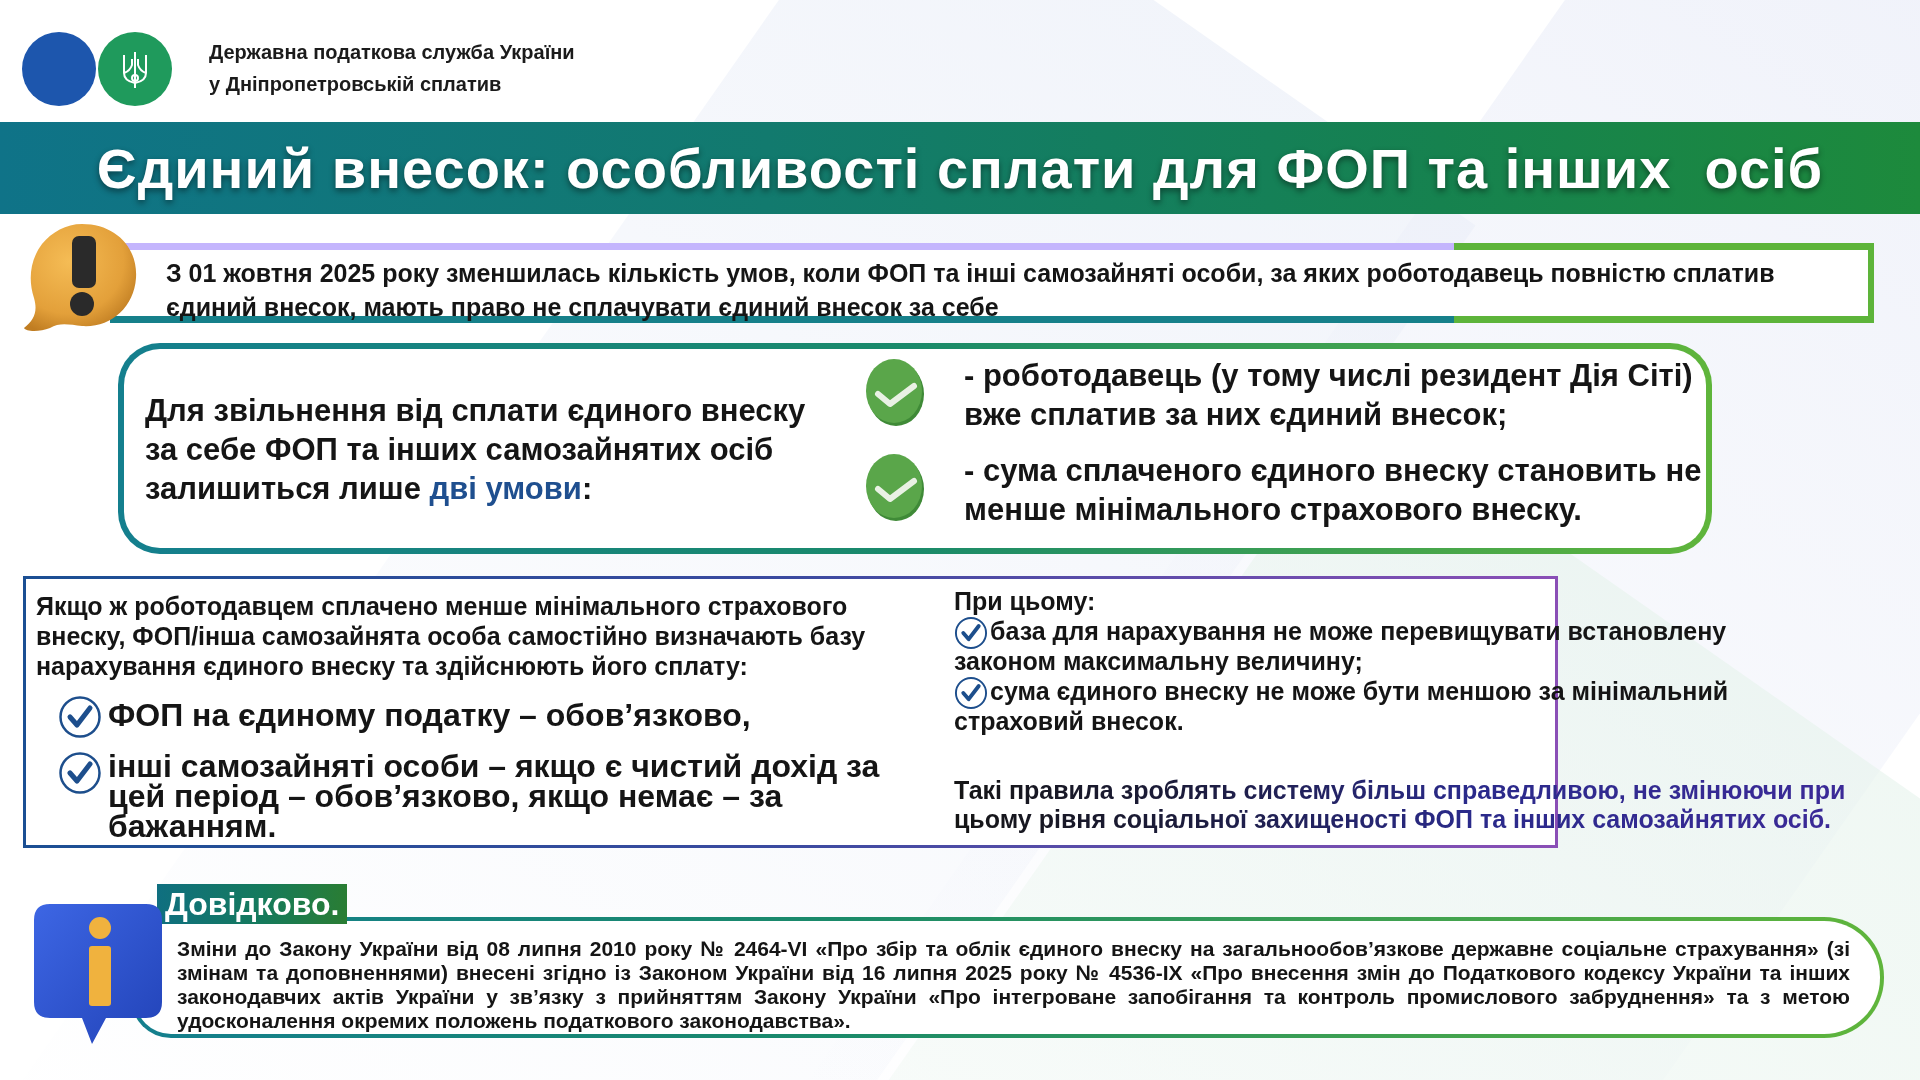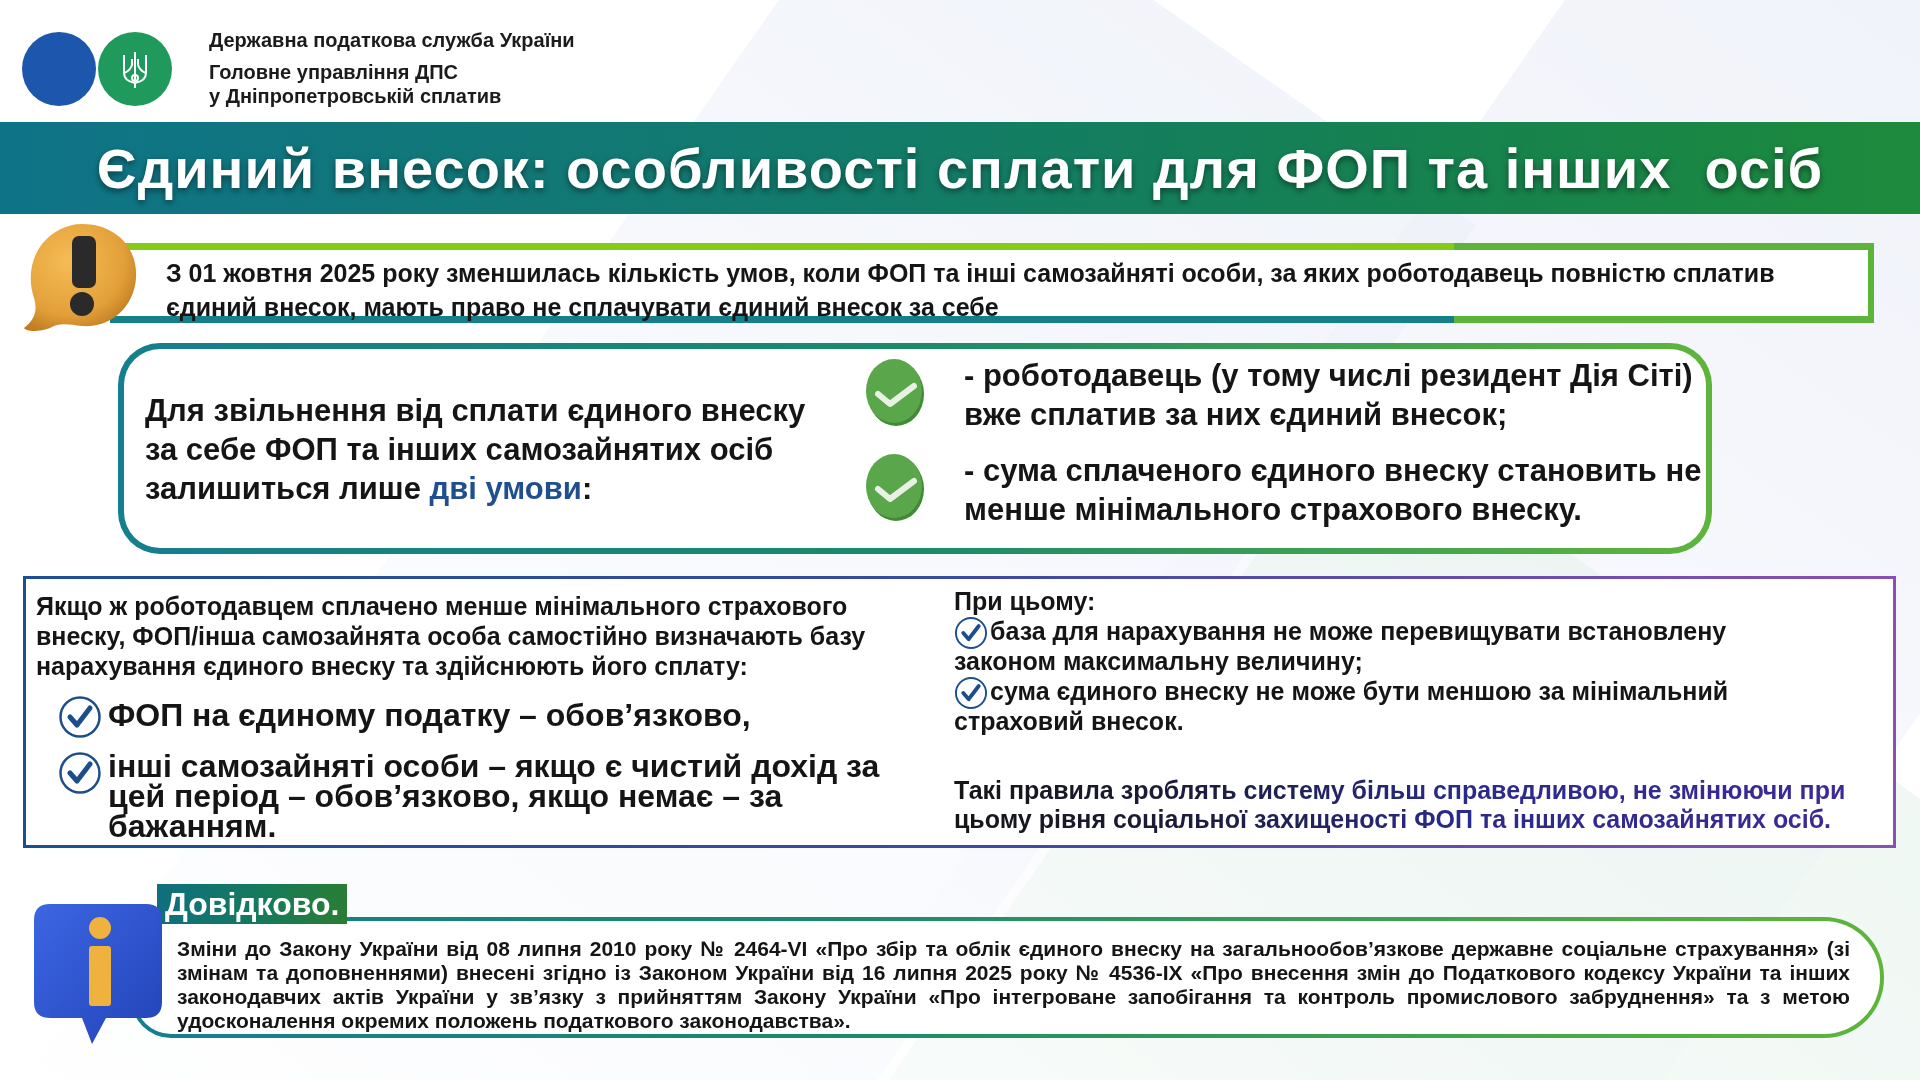--- a/index.html
+++ b/index.html
@@ -38,21 +38,21 @@
   .titlebar h1 {
     color: #ffffff; font-size: 56px; font-weight: 700; letter-spacing: 1px;
     text-shadow: 0 3px 6px rgba(0,0,0,.45);
     white-space: pre;
   }
 
   
   .notice {
     position: absolute; left: 110px; top: 243px; width: 1764px; height: 80px;
     background: #fff;
-    border-top: 7px solid #84cc16; border-bottom: 7px solid #16808a;
+    border-top: 7px solid #c4b5fd; border-bottom: 7px solid #16808a;
     border-right: 6px solid #5db43a;
     z-index: 2; padding: 6px 0 0 56px;
   }
   .notice::after {
     content: ""; position: absolute; right: -6px; top: -7px; width: 420px; height: calc(100% + 14px);
     border-top: 7px solid #5db43a; border-bottom: 7px solid #5db43a; box-sizing: border-box; pointer-events: none;
   }
   .notice p { font-size: 25px; font-weight: 700; line-height: 34px; color: #151515; }
   .alert-icon { position: absolute; left: 20px; top: 220px; width: 122px; height: 116px; z-index: 3; }
 
@@ -71,21 +71,21 @@
   }
   .conditions .lead .accent { color: #1f4f8f; }
   .cond-item { position: absolute; left: 740px; display: flex; align-items: flex-start; gap: 30px; }
   .cond-item.i1 { top: 7px; }
   .cond-item.i2 { top: 102px; }
   .cond-item .gcheck { width: 62px; height: 72px; margin-right: 8px; flex: none; }
   .cond-item .txt { font-size: 31px; font-weight: 700; line-height: 39px; color: #151515; width: 790px; }
 
   
   .details {
-    position: absolute; left: 23px; top: 576px; width: 1873px; height: 272px;
+    position: absolute; left: 23px; top: 576px; width: 1535px; height: 272px;
     background: #fff; z-index: 2;
     border: 3px solid transparent;
     background-image: linear-gradient(#fff, #fff), linear-gradient(90deg, #1b4f93 0%, #3b4aa0 50%, #8a4fb6 100%);
     background-origin: border-box; background-clip: padding-box, border-box;
   }
   .details .left { position: absolute; left: 10px; top: 12px; width: 880px; }
   .details .left .para { font-size: 25px; font-weight: 700; line-height: 30px; color: #151515; }
   .bcheck-row { display: flex; align-items: flex-start; margin-top: 10px; }
   .bcheck-row.r1 { margin-left: 22px; margin-top: 14px; }
   .bcheck-row.r2 { margin-left: 22px; margin-top: 12px; }
@@ -139,21 +139,20 @@
         <path d="M4 6 L4 24 Q4 32 15 34 Q26 32 26 24 L26 6"></path>
         <path d="M4 24 Q10 22 12 16 L12 10"></path>
         <path d="M26 24 Q20 22 18 16 L18 10"></path>
         <circle cx="15" cy="29" r="3"></circle>
         <path d="M15 34 L15 39"></path>
       </svg>
     </div>
   </div>
   <div class="org">
     <div class="l1">Державна податкова служба України</div>
-    <div class="l2">Головне управління ДПС</div>
     <div class="l3">у Дніпропетровській сплатив</div>
   </div>
 </div>
 
 <div class="titlebar">
   <h1>Єдиний внесок: особливості сплати для ФОП та інших  осіб</h1>
 </div>
 
 <div class="alert-icon">
   <svg width="122" height="116" viewBox="0 0 122 116">

